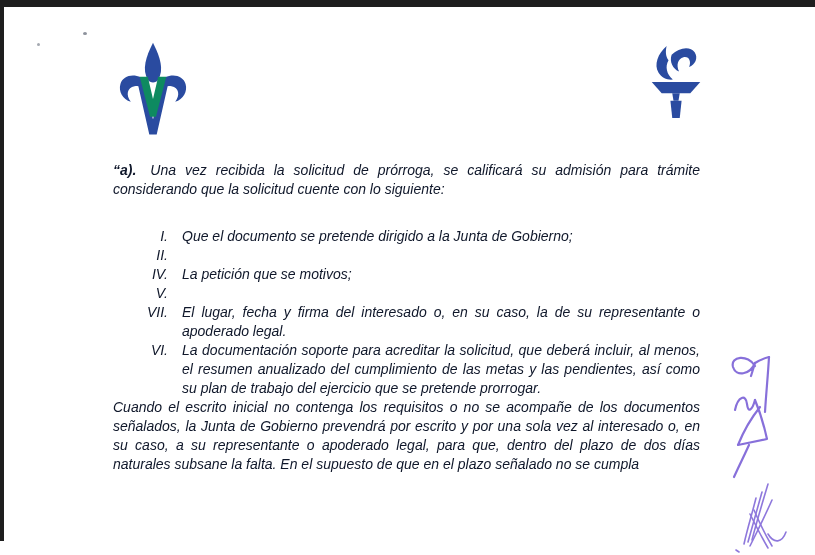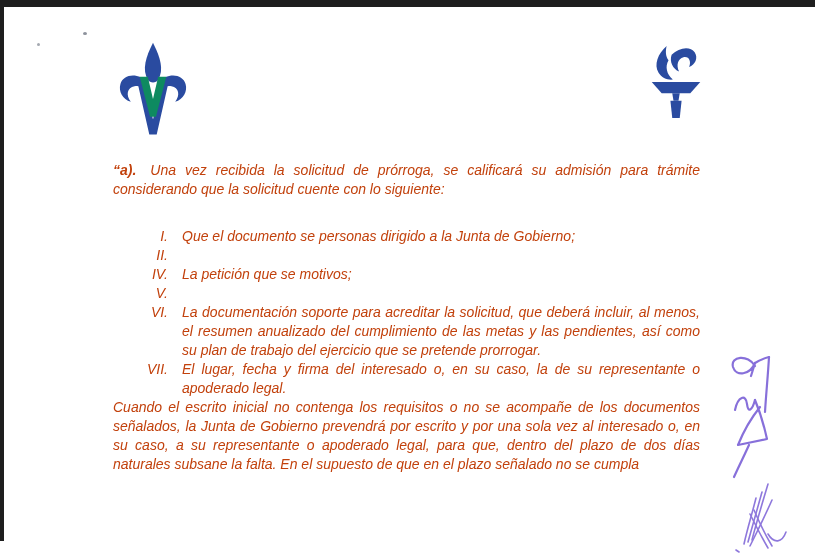--- a/index.html
+++ b/index.html
@@ -35,21 +35,21 @@
 
   
   .logo-left  { position: absolute; left: 116px; top: 42px; }
   .logo-right { position: absolute; left: 648px; top: 45px; }
 
   
   .content {
     position: absolute;
     left: 113px; top: 161px;
     width: 587px;
-    color: #c2410c;
+    color: #0f172a;
     font-style: italic;
     font-size: 14px;
     line-height: 19px;
   }
   .content p { margin: 0; text-align: justify; }
   .lead { font-weight: bold; margin-right: 5px; }
   .req-list { margin-top: 28px; }
   .req-row { display: flex; }
   .req-num {
     flex: 0 0 55px;
@@ -93,39 +93,39 @@
   <div class="content">
 
     <p class="intro">
       <span class="lead">“a).</span>
       <span>Una vez recibida la solicitud de prórroga, se calificará su admisión para trámite considerando que la solicitud cuente con lo siguiente:</span>
     </p>
 
     <div class="req-list">
       <div class="req-row">
         <span class="req-num">I.</span>
-        <span class="req-txt">Que el documento se personas dirigido a la Junta de Gobierno;</span>
+        <span class="req-txt">Que el documento se pretende dirigido a la Junta de Gobierno;</span>
       </div>
       <div class="req-row">
         <span class="req-num">II.</span>
       </div>
       <div class="req-row">
         <span class="req-num">IV.</span>
         <span class="req-txt">La petición que se motivos;</span>
       </div>
       <div class="req-row">
         <span class="req-num">V.</span>
       </div>
       <div class="req-row">
+        <span class="req-num">VII.</span>
+        <span class="req-txt">El lugar, fecha y firma del interesado o, en su caso, la de su representante o apoderado legal.</span>
+      </div>
+      <div class="req-row">
         <span class="req-num">VI.</span>
         <span class="req-txt">La documentación soporte para acreditar la solicitud, que deberá incluir, al menos, el resumen anualizado del cumplimiento de las metas y las pendientes, así como su plan de trabajo del ejercicio que se pretende prorrogar.</span>
-      </div>
-      <div class="req-row">
-        <span class="req-num">VII.</span>
-        <span class="req-txt">El lugar, fecha y firma del interesado o, en su caso, la de su representante o apoderado legal.</span>
       </div>
     </div>
 
     <p class="closing">Cuando el escrito inicial no contenga los requisitos o no se acompañe de los documentos señalados, la Junta de Gobierno prevendrá por escrito y por una sola vez al interesado o, en su caso, a su representante o apoderado legal, para que, dentro del plazo de dos días naturales subsane la falta. En el supuesto de que en el plazo señalado no se cumpla</p>
   </div>
 
   <svg class="sig-1" width="78" height="132" viewBox="0 0 78 132" aria-hidden="true">
     <g fill="none" stroke="#7b61d6" stroke-width="2.2" stroke-linecap="round" stroke-linejoin="round" opacity="0.9">
       <path d="M33 16 C26 4 8 6 11 17 C14 27 28 25 33 13 L29 26"></path>
       <path d="M33 13 C38 10 43 8 47 7"></path>

